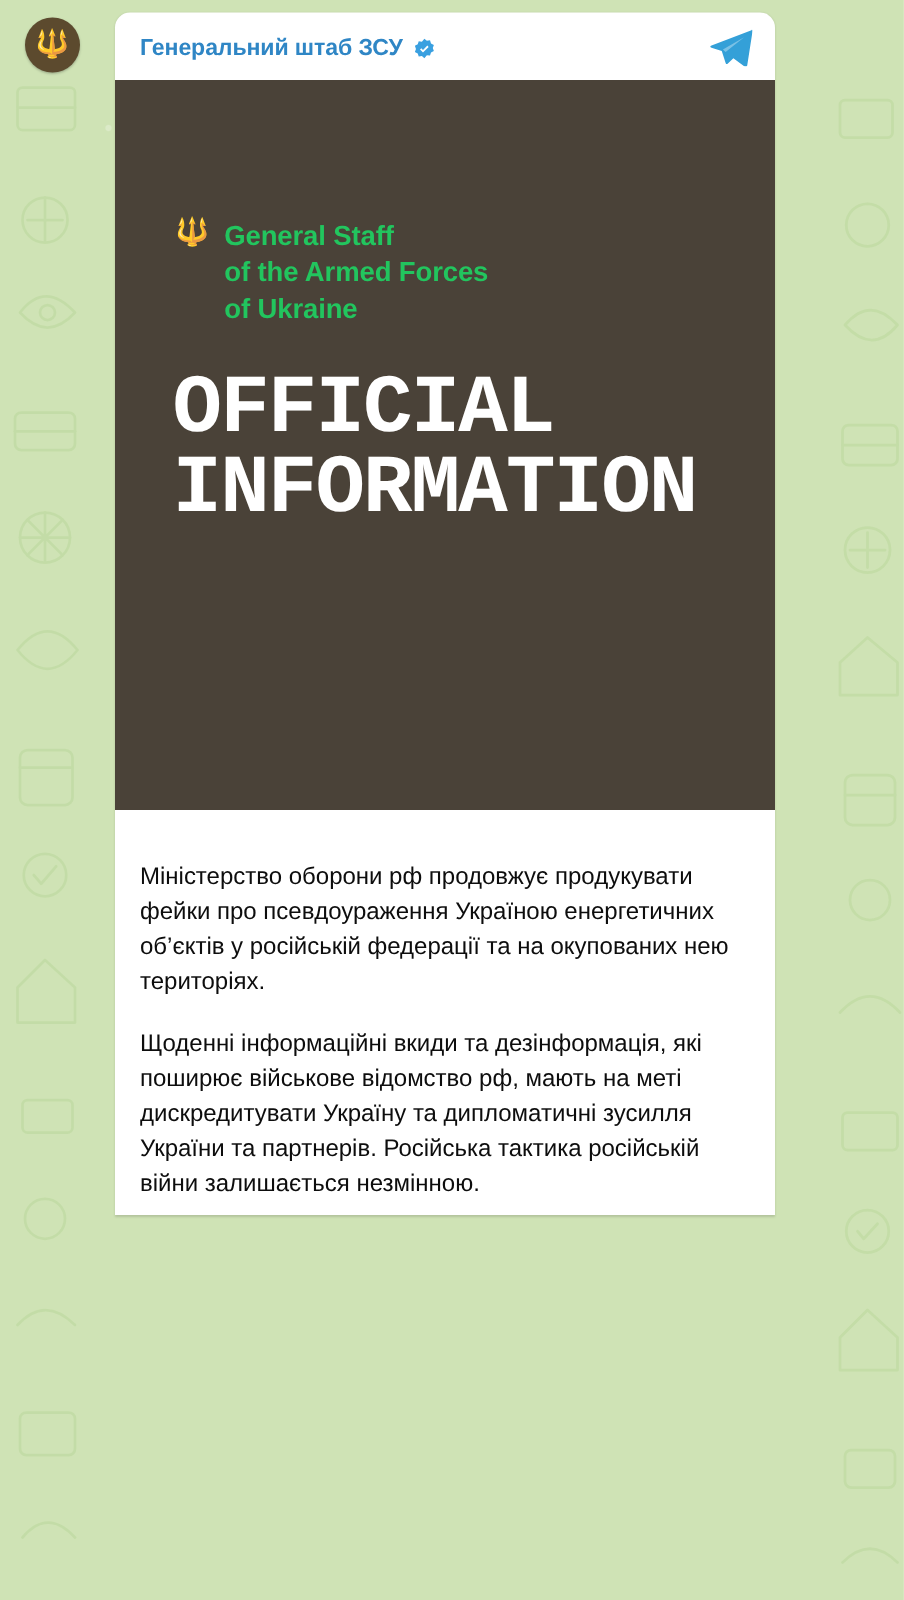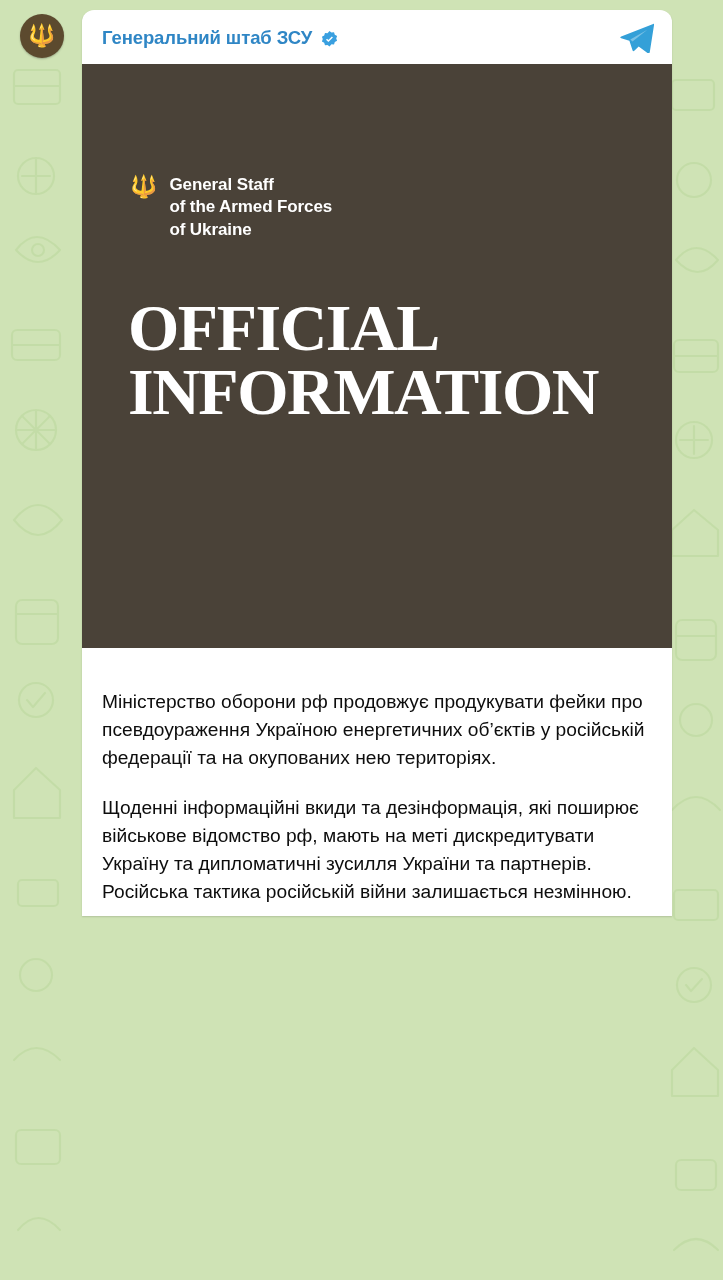--- a/index.html
+++ b/index.html
@@ -52,23 +52,23 @@
   .avatar .tryzub {
     font-size: 22px;
     line-height: 1;
     color: #f5c542;
     font-family: "DejaVu Sans", sans-serif;
   }
 
   
   .bubble {
     position: absolute;
-    left: 82px;
+    left: 92px;
     top: 10px;
-    width: 590px;
+    width: 528px;
     background: #ffffff;
     border-radius: 12px 12px 0 0;
     overflow: hidden;
     z-index: 3;
     box-shadow: 0 1px 2px rgba(0,0,0,0.14);
   }
 
   
   .bubble-header {
     display: flex;
@@ -115,38 +115,38 @@
     gap: 12px;
   }
   .poster-brand .tryzub-small {
     color: #ffffff;
     font-size: 22px;
     line-height: 1;
     font-family: "DejaVu Sans", sans-serif;
     margin-top: 2px;
   }
   .brand-lines {
-    color: #ffffff;
-    font-size: 17px;
+    color: #22c55e;
+    font-size: 22px;
     font-weight: bold;
     line-height: 1.32;
     letter-spacing: -0.1px;
     white-space: pre-line;
   }
   .poster-title {
     position: absolute;
     left: 46px;
     top: 232px;
     color: #ffffff;
     font-weight: bold;
     font-size: 66px;
     line-height: 0.97;
     letter-spacing: -1.5px;
     white-space: pre-line;
-    font-family: Liberation Serif, serif;
+    font-family: Liberation Mono, monospace;
   }
 
   
   .bubble-body {
     padding: 40px 20px 10px 20px;
     color: #0d0d0d;
     font-size: 19.2px;
     line-height: 1.46;
   }
   .bubble-body p {

